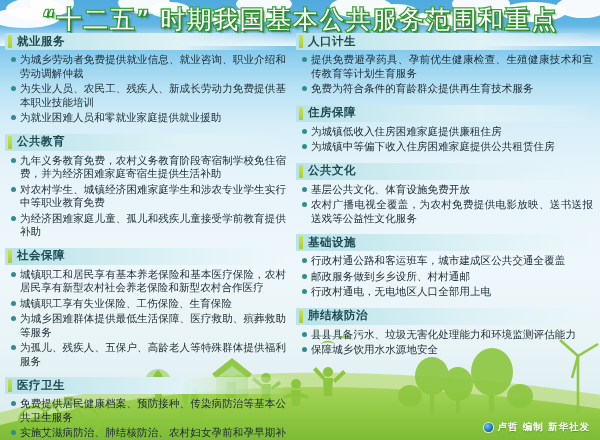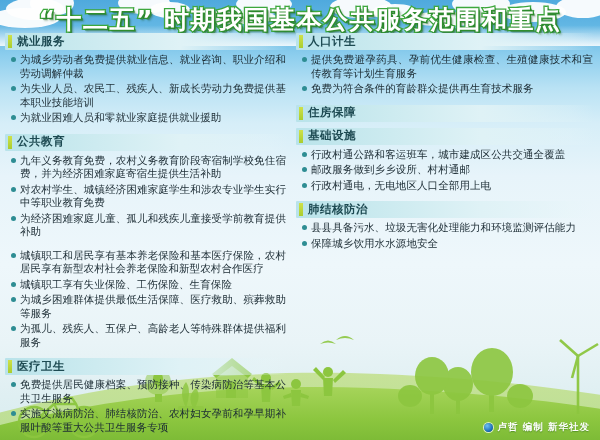--- a/index.html
+++ b/index.html
@@ -55,21 +55,21 @@
     left: 0; top: 0;
     width: 600px;
     height: 38px;
     display: flex;
     align-items: center;
     justify-content: center;
   }
   #title-text {
     font-family: "DejaVu Sans", "Liberation Sans", sans-serif;
     font-size: 25px;
-    font-weight: bold;
+    font-weight: normal;
     letter-spacing: 1.5px;
     color: #ffffff;
     -webkit-text-stroke: 2.6px #3faa3f;
     paint-order: stroke fill;
     text-shadow:
       0 0 1px #2f8f2f,
       1px 1px 0 #2f8f2f,
       2px 2px 0 rgba(40,120,40,.55),
       3px 3px 2px rgba(20,80,20,.35);
     white-space: nowrap;
@@ -335,20 +335,24 @@
             <span class="item-text">对农村学生、城镇经济困难家庭学生和涉农专业学生实行中等职业教育免费</span>
           </div>
           <div class="item">
             <span class="bullet"></span>
             <span class="item-text">为经济困难家庭儿童、孤儿和残疾儿童接受学前教育提供补助</span>
           </div>
         </div>
       </div>
 
       <div class="section">
+        <div class="sec-header">
+          <div class="sec-accent"></div>
+          <div class="sec-title">社会保障</div>
+        </div>
         <div class="sec-body">
           <div class="item">
             <span class="bullet"></span>
             <span class="item-text">城镇职工和居民享有基本养老保险和基本医疗保险，农村居民享有新型农村社会养老保险和新型农村合作医疗</span>
           </div>
           <div class="item">
             <span class="bullet"></span>
             <span class="item-text">城镇职工享有失业保险、工伤保险、生育保险</span>
           </div>
           <div class="item">
@@ -399,22 +403,48 @@
             <span class="item-text">免费为符合条件的育龄群众提供再生育技术服务</span>
           </div>
         </div>
       </div>
 
       <div class="section">
         <div class="sec-header">
           <div class="sec-accent"></div>
           <div class="sec-title">住房保障</div>
         </div>
-      </div>
-
+        <div class="sec-body">
+          <div class="item">
+            <span class="bullet"></span>
+            <span class="item-text">为城镇低收入住房困难家庭提供廉租住房</span>
+          </div>
+          <div class="item">
+            <span class="bullet"></span>
+            <span class="item-text">为城镇中等偏下收入住房困难家庭提供公共租赁住房</span>
+          </div>
+        </div>
+      </div>
+
+      <div class="section">
+        <div class="sec-header">
+          <div class="sec-accent"></div>
+          <div class="sec-title">公共文化</div>
+        </div>
+        <div class="sec-body">
+          <div class="item">
+            <span class="bullet"></span>
+            <span class="item-text">基层公共文化、体育设施免费开放</span>
+          </div>
+          <div class="item">
+            <span class="bullet"></span>
+            <span class="item-text">农村广播电视全覆盖，为农村免费提供电影放映、送书送报送戏等公益性文化服务</span>
+          </div>
+        </div>
+      </div>
 
       <div class="section">
         <div class="sec-header">
           <div class="sec-accent"></div>
           <div class="sec-title">基础设施</div>
         </div>
         <div class="sec-body">
           <div class="item">
             <span class="bullet"></span>
             <span class="item-text">行政村通公路和客运班车，城市建成区公共交通全覆盖</span>

